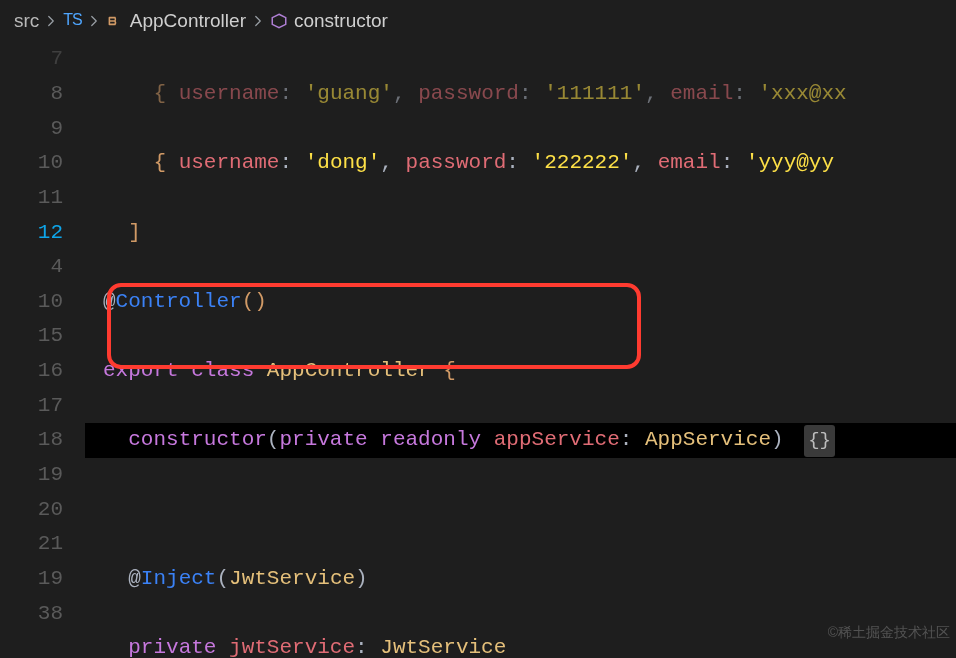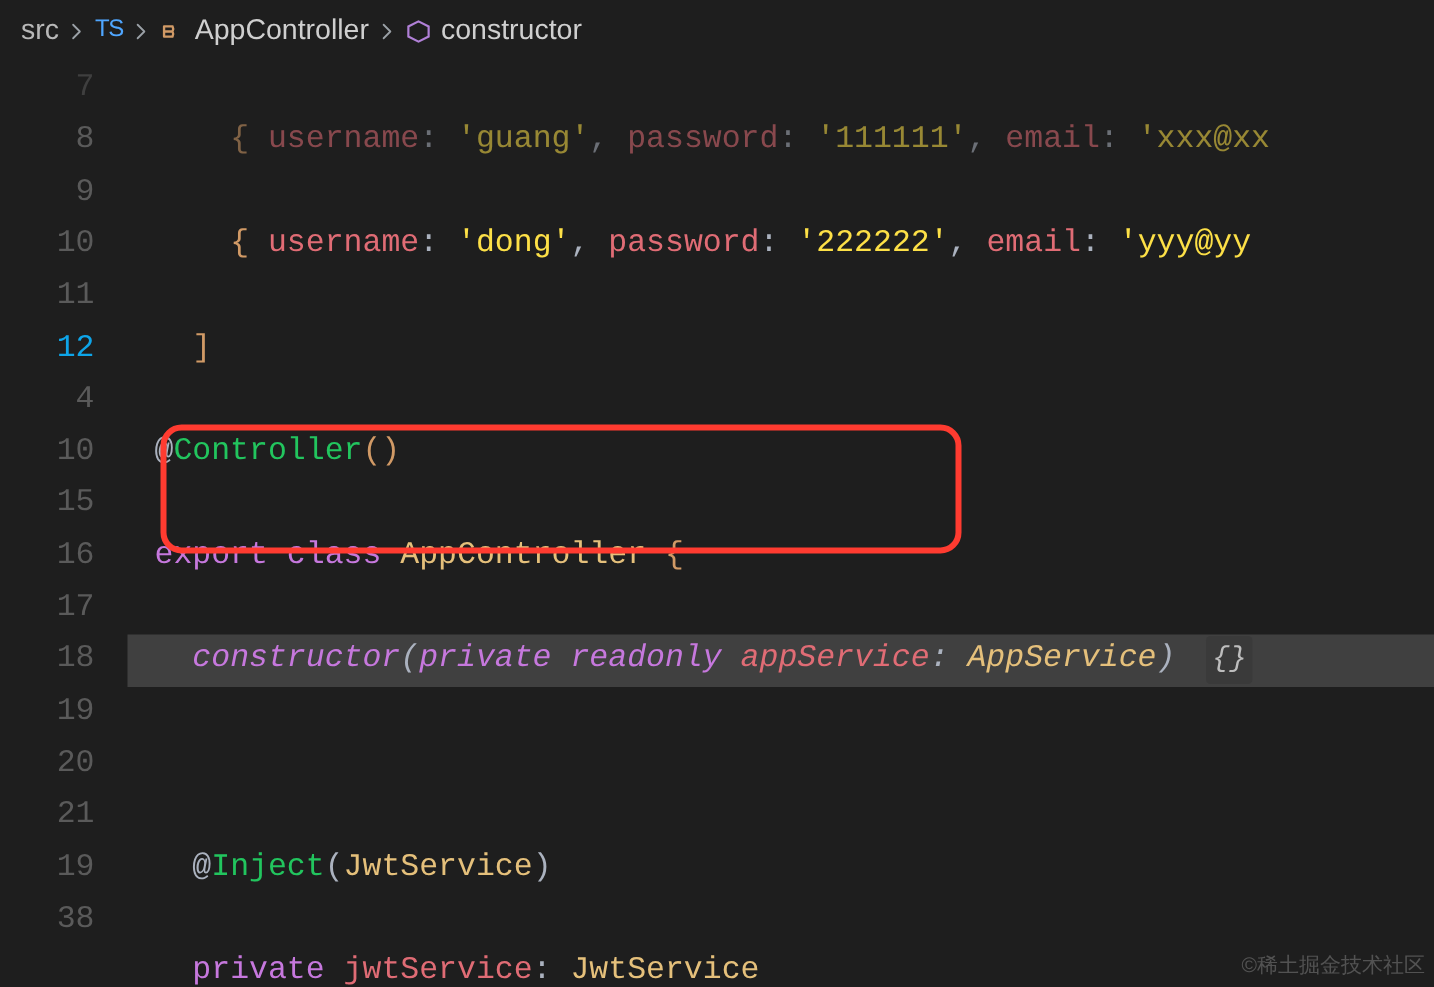--- a/index.html
+++ b/index.html
@@ -39,30 +39,30 @@
     text-align: right;
     color: #5a5a5a;
     user-select: none;
     background: #1e1e1e;
   }
   .gutter .ln { display: block; }
   .gutter .ln.active { color: #0ea5e9; }
   .code { flex: 1; white-space: pre; position: relative; }
 
   .line { position: relative; padding-left: 18px; }
-  .line.hl { background: #404040; font-style: italic; }
+  .line.hl { background: #000000; }
 
   
   .tk-kw      { color: #c678dd; }      
   .tk-type    { color: #e5c07b; }
   .tk-var     { color: #e06c75; }      
   .tk-str     { color: #fde047; }      
   .tk-punc    { color: #abb2bf; }
   .tk-param   { color: #e06c75; }
-  .tk-deco    { color: #22c55e; }
+  .tk-deco    { color: #3b82f6; }
   .tk-brace   { color: #d19a66; }
 
   
   .fold-badge {
     display: inline-block;
     padding: 0 4px;
     margin-left: 8px;
     background: #3a3a3a;
     color: #bdbdbd;
     border-radius: 3px;
@@ -73,21 +73,21 @@
   .highlight-box {
     position: absolute;
     border: 4px solid #ff3b30;
     border-radius: 14px;
     pointer-events: none;
   }
 
   
   .watermark {
     position: absolute;
-    right: 6px; bottom: 3px;
+    right: 6px; bottom: 14px;
     font-family: -apple-system, sans-serif;
     font-size: 14px;
     color: rgba(180,180,180,0.35);
     pointer-events: none;
   }
 
   svg.icon { flex: none; }
 </style>
 </head>
 <body>

